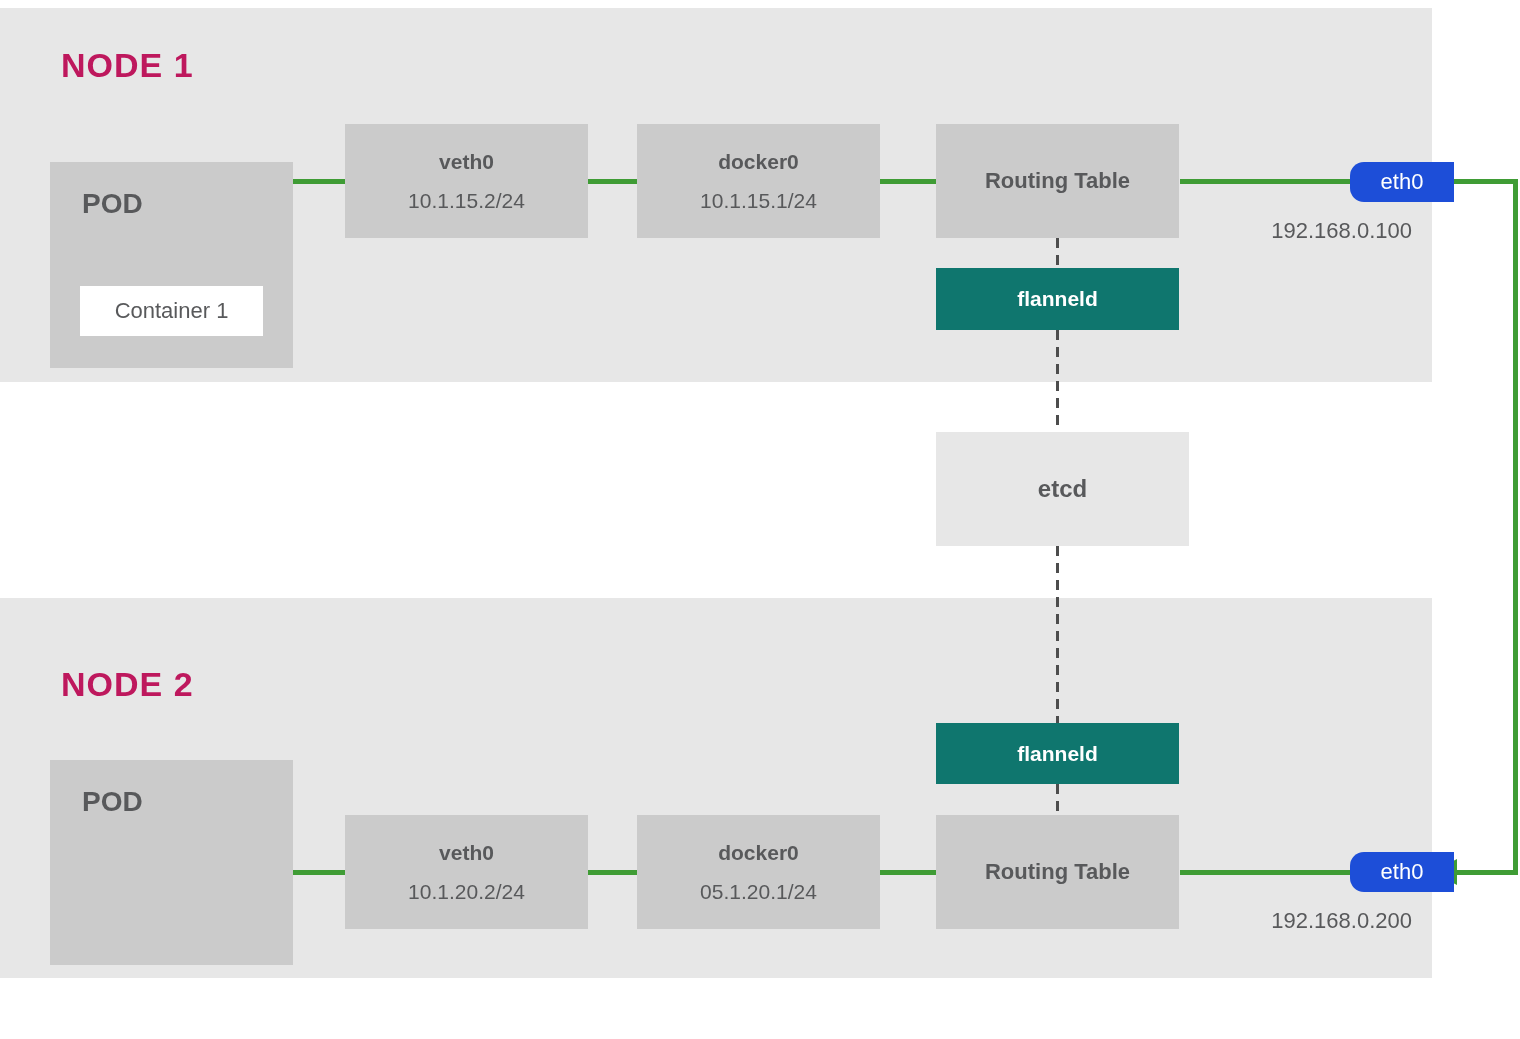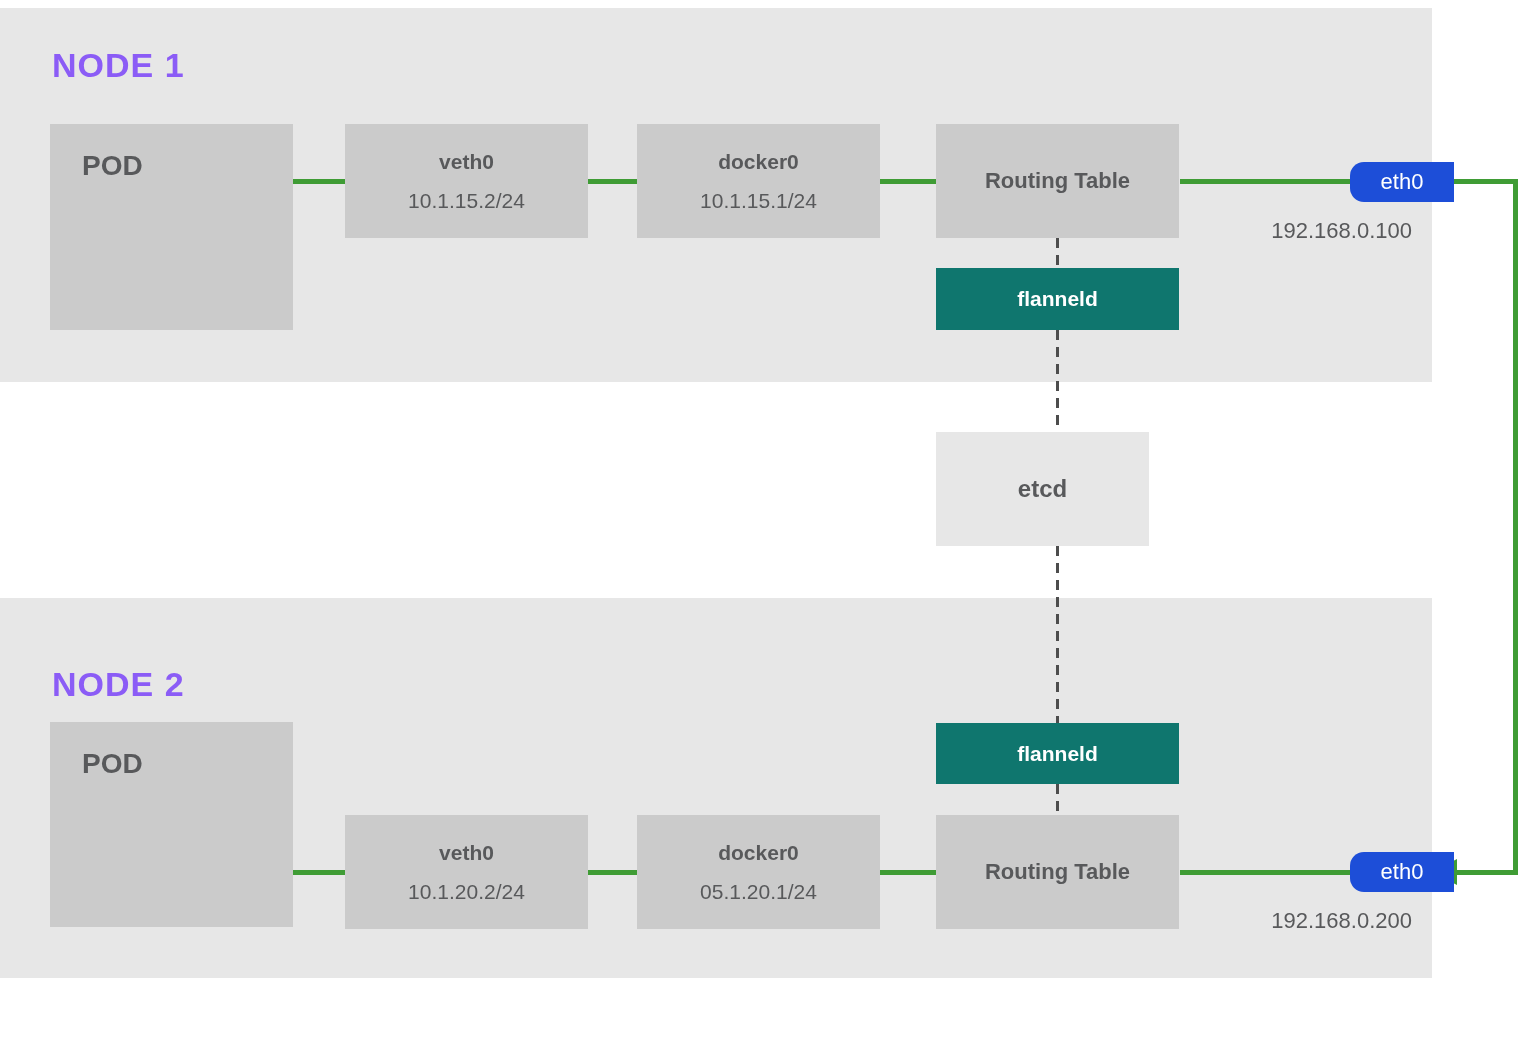--- a/index.html
+++ b/index.html
@@ -6,25 +6,25 @@
   #canvas{
     position:relative;
     width:1520px;height:1039px;
     background:#ffffff;
     font-family:"Liberation Sans", sans-serif;
     overflow:hidden;
   }
   .node{position:absolute;left:0;width:1432px;background:#e7e7e7;}
   #node1{top:8px;height:374px;}
   #node2{top:598px;height:380px;}
-  .node-title{position:absolute;font-size:34px;font-weight:bold;color:#8b5cf6;letter-spacing:1px;}
+  .node-title{position:absolute;font-size:34px;font-weight:bold;color:#be185d;letter-spacing:1px;margin-left:9px;}
   .box{position:absolute;background:#cbcbcb;color:#58595b;display:flex;flex-direction:column;align-items:center;justify-content:center;text-align:center;}
   .bname{font-weight:bold;font-size:21px;line-height:1.2;}
   .bip{font-size:21px;margin-top:14px;line-height:1.2;}
-  .pod{position:absolute;background:#cbcbcb;}
+  .pod{position:absolute;background:#cbcbcb;margin-top:38px;}
   .pod-label{position:absolute;left:32px;top:26px;font-weight:bold;font-size:28px;color:#58595b;}
   .container-box{position:absolute;left:30px;width:183px;height:50px;background:#ffffff;display:flex;align-items:center;justify-content:center;font-size:22px;color:#58595b;}
   .flanneld{background:#0f766e;color:#ffffff;text-align:right;}
   .etcd{background:#e7e7e7;}
   .hline{position:absolute;height:5px;background:#3f9c35;}
   .vline{position:absolute;width:5px;background:#3f9c35;}
   .dash{position:absolute;left:1056px;width:3px;background:repeating-linear-gradient(to bottom,#4d4d4d 0 10px,rgba(0,0,0,0) 10px 17px);}
   .eth-pill{position:absolute;left:1350px;width:104px;height:40px;background:#1d4ed8;color:#ffffff;border-radius:14px 0 0 14px;display:flex;align-items:center;justify-content:center;font-size:22px;}
   .node-ip{position:absolute;left:1212px;width:200px;text-align:right;font-size:22px;color:#58595b;}
   .arrow-left{position:absolute;width:0;height:0;border-top:13px solid rgba(0,0,0,0);border-bottom:13px solid rgba(0,0,0,0);border-right:25px solid #3f9c35;}
@@ -53,20 +53,21 @@
 
   <div class="dash" style="top:238px;height:30px;"></div>
   <div class="dash" style="top:330px;height:102px;"></div>
   <div class="dash" style="top:546px;height:177px;"></div>
   <div class="dash" style="top:784px;height:31px;"></div>
 
   <div class="node-title" style="left:52px;top:46px;">NODE 1</div>
 
   <div class="pod" style="left:50px;top:124px;width:243px;height:206px;">
     <div class="pod-label">POD</div>
+    <div class="container-box" style="top:124px;">Container 1</div>
   </div>
 
   <div class="box" style="left:345px;top:124px;width:243px;height:114px;">
     <div class="bname">veth0</div>
     <div class="bip">10.1.15.2/24</div>
   </div>
 
   <div class="box" style="left:637px;top:124px;width:243px;height:114px;">
     <div class="bname">docker0</div>
     <div class="bip">10.1.15.1/24</div>
@@ -76,21 +77,21 @@
     <div class="bname" style="font-size:22px;">Routing Table</div>
   </div>
 
   <div class="box flanneld" style="left:936px;top:268px;width:243px;height:62px;">
     <div class="bname">flanneld</div>
   </div>
 
   <div class="eth-pill" style="top:162px;">eth0</div>
   <div class="node-ip" style="top:218px;">192.168.0.100</div>
 
-  <div class="box etcd" style="left:936px;top:432px;width:213px;height:114px;">
+  <div class="box etcd" style="left:936px;top:432px;width:253px;height:114px;">
     <div class="bname" style="font-size:24px;">etcd</div>
   </div>
 
   <div class="node-title" style="left:52px;top:665px;">NODE 2</div>
 
   <div class="pod" style="left:50px;top:722px;width:243px;height:205px;">
     <div class="pod-label">POD</div>
   </div>
 
   <div class="box flanneld" style="left:936px;top:723px;width:243px;height:61px;">

